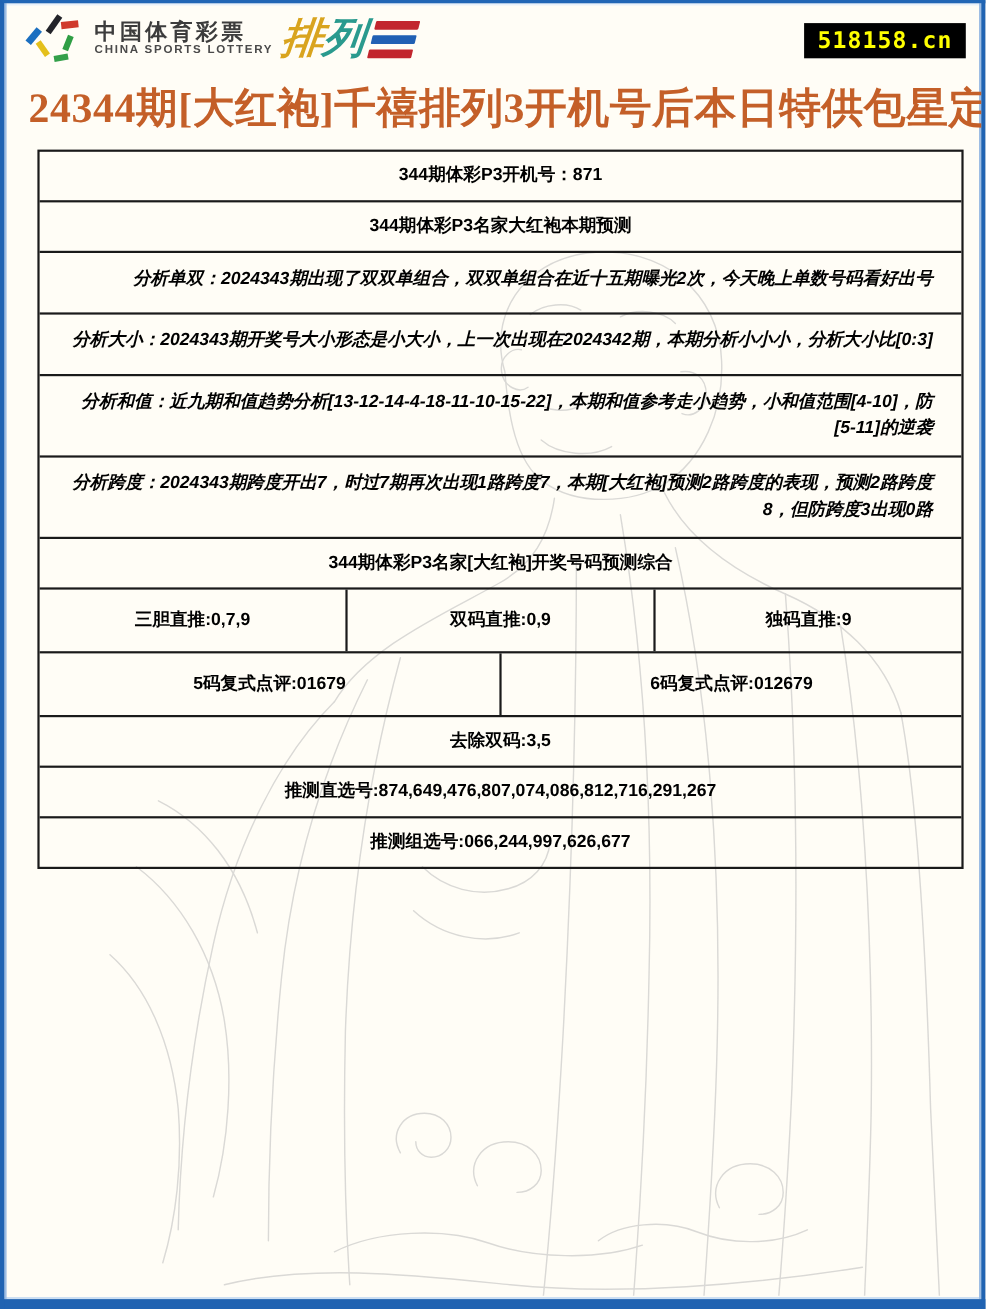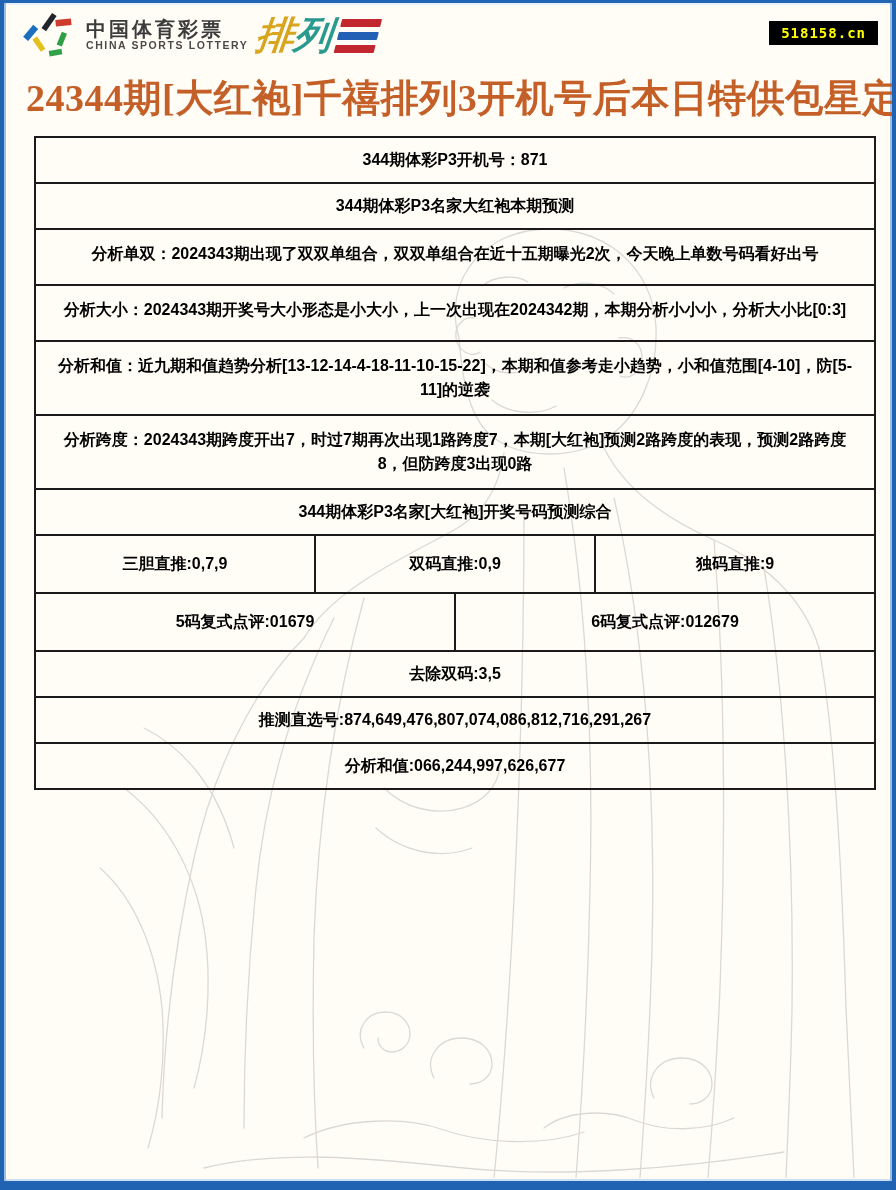--- a/index.html
+++ b/index.html
@@ -25,21 +25,21 @@
   .logo-cn{font-size:20px;font-weight:700;color:#3c3c3c;letter-spacing:3px;}
   .logo-en{font-size:10.5px;font-weight:700;color:#4a4a4a;letter-spacing:1.6px;text-align:center;}
   .brand{display:flex;align-items:center;margin-left:8px;font-style:italic;font-weight:900;font-size:38px;line-height:1;}
   .brand .bchar{display:inline-block;transform:skewX(-6deg);}
   .san-stripes{display:flex;flex-direction:column;justify-content:center;margin-left:6px;transform:skewX(-14deg);}
   .san-stripes i{display:block;width:40px;height:8px;margin:2.5px 0;border-radius:1px;}
   .badge{
     position:absolute;top:18px;right:14px;
     background:#000;color:#ffff00;
     font-family:"DejaVu Sans Mono", monospace;
-    font-weight:700;font-size:14px;
+    font-weight:700;font-size:21px;
     padding:4px 12px;letter-spacing:1px;
   }
   
   .title{
     margin:4px 8px 0 22px;
     font-family:"Liberation Serif", serif;
     font-weight:700;
     font-size:38px;
     color:#c45f28;
     white-space:nowrap;
@@ -59,21 +59,21 @@
   }
   .row{
     border-top:2px solid #1a1a1a;
     display:flex;align-items:center;justify-content:center;
     text-align:center;
     font-size:16px;font-weight:700;
     padding:10px 10px;min-height:40px;
     box-sizing:border-box;line-height:1.5;
   }
   .row:first-child{border-top:none;}
-  .row.left{display:block;text-align:center;padding:12px 16px;min-height:56px;}
+  .row.left{display:block;text-align:right;padding:12px 26px;min-height:56px;font-style:italic;}
   .row.cols{padding:0;align-items:stretch;}
   .row.cols .cell{flex:1;display:flex;align-items:center;justify-content:center;padding:16px 4px;box-sizing:border-box;}
   .row.cols .cell + .cell{border-left:2px solid #1a1a1a;}
 </style>
 </head>
 <body>
 
 <div class="page">
 
   <div class="header">
@@ -158,16 +158,16 @@
         <div class="cell">三胆直推:0,7,9</div>
         <div class="cell">双码直推:0,9</div>
         <div class="cell">独码直推:9</div>
       </div>
       <div class="row cols">
         <div class="cell">5码复式点评:01679</div>
         <div class="cell">6码复式点评:012679</div>
       </div>
       <div class="row">去除双码:3,5</div>
       <div class="row">推测直选号:874,649,476,807,074,086,812,716,291,267</div>
-      <div class="row">分析和值:066,244,997,626,677</div>
+      <div class="row">推测组选号:066,244,997,626,677</div>
     </div>
 
 </div>
 
 </body></html>

